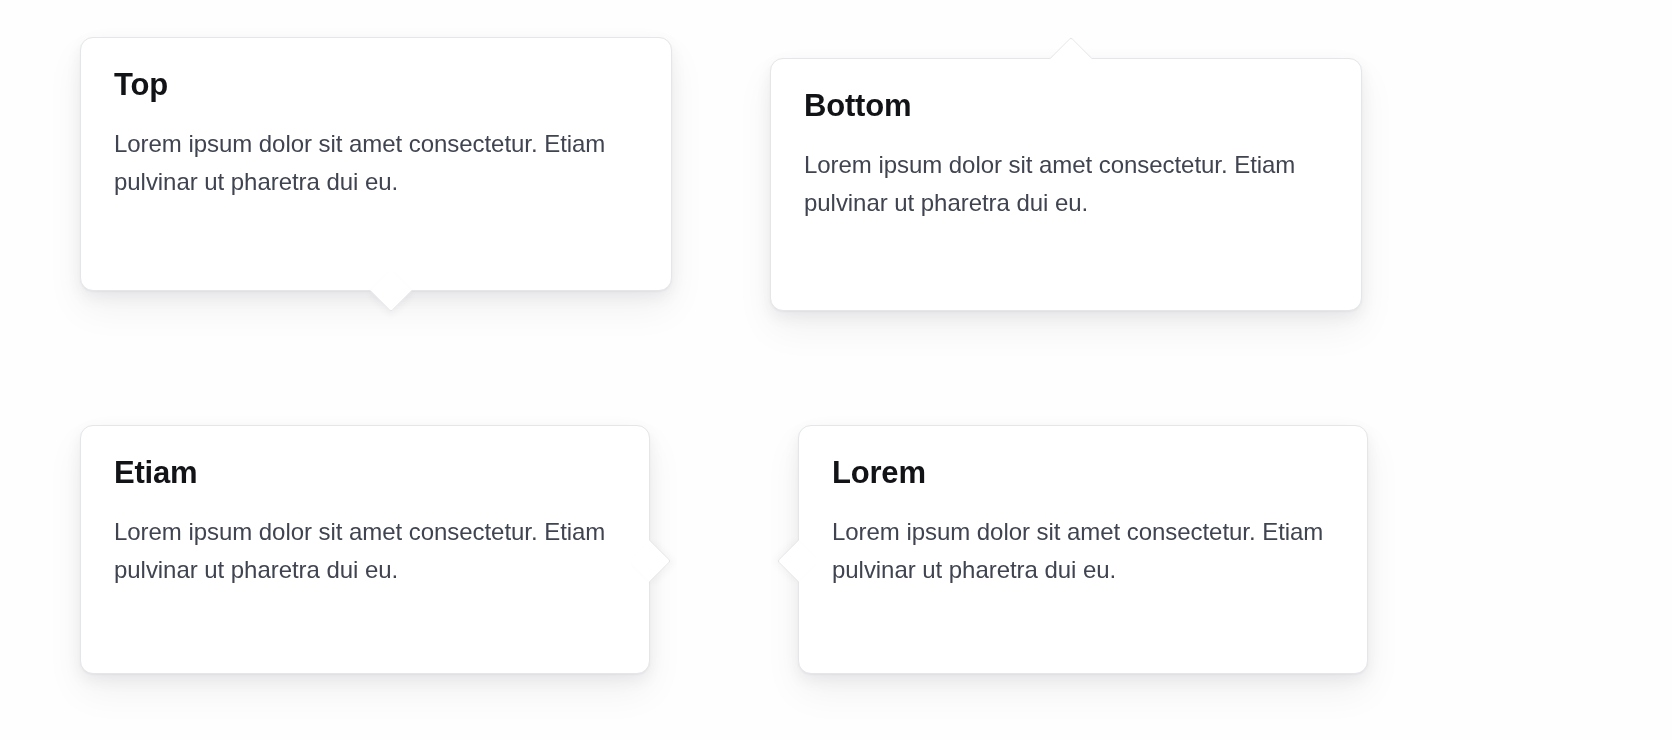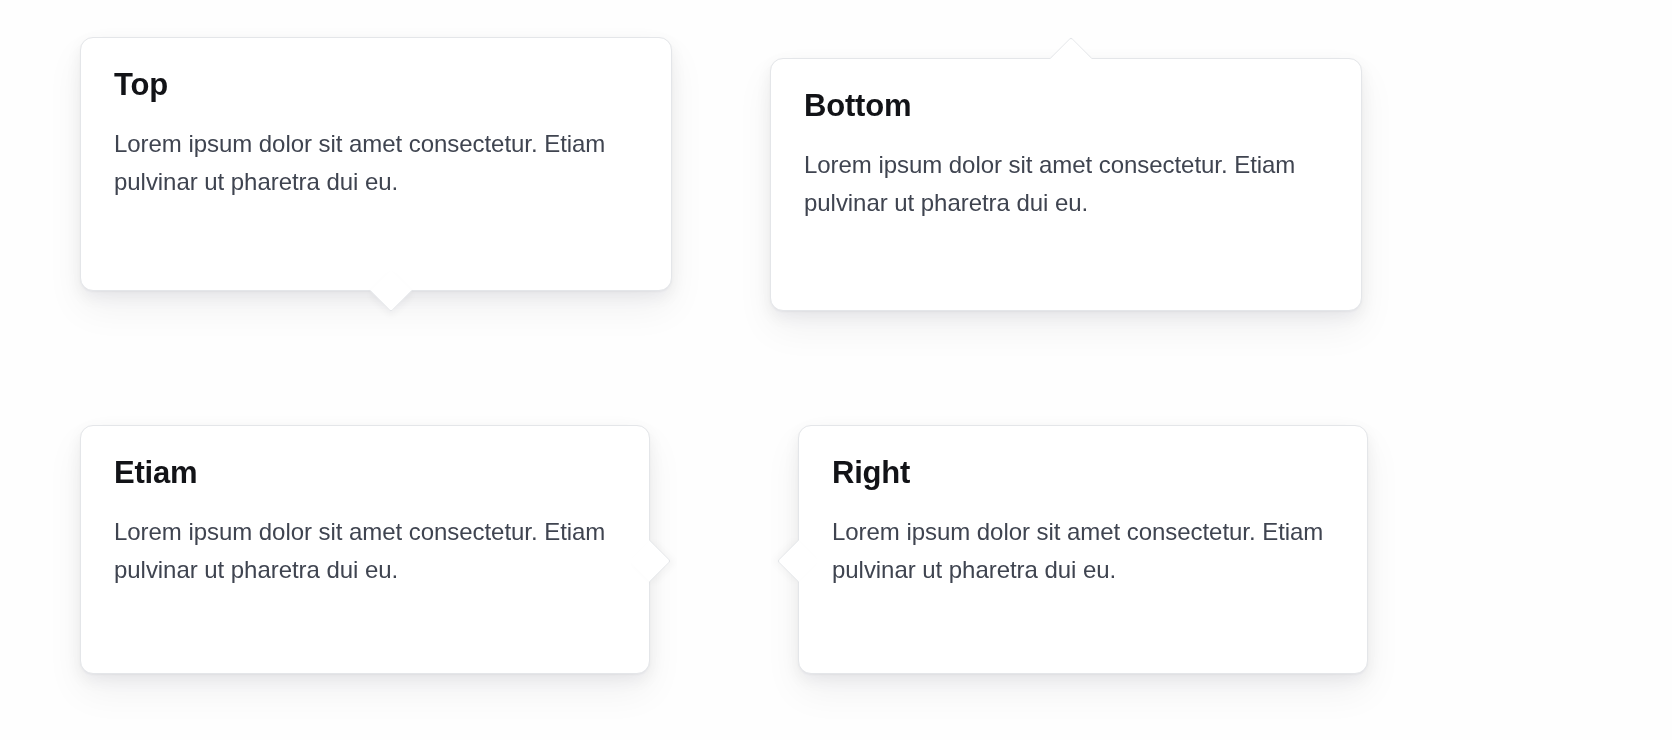--- a/index.html
+++ b/index.html
@@ -134,18 +134,18 @@
     <div class="tip-arrow arrow-top"></div>
   </div>
 
   <div class="tip tip--left">
     <div class="tip-title">Etiam</div>
     <div class="tip-body">Lorem ipsum dolor sit amet consectetur. Etiam pulvinar ut pharetra dui eu.</div>
     <div class="tip-arrow arrow-right"></div>
   </div>
 
   <div class="tip tip--right">
-    <div class="tip-title">Right</div>
+    <div class="tip-title">Lorem</div>
     <div class="tip-body">Lorem ipsum dolor sit amet consectetur. Etiam pulvinar ut pharetra dui eu.</div>
     <div class="tip-arrow arrow-left"></div>
   </div>
 
 </div>
 
 </body></html>

